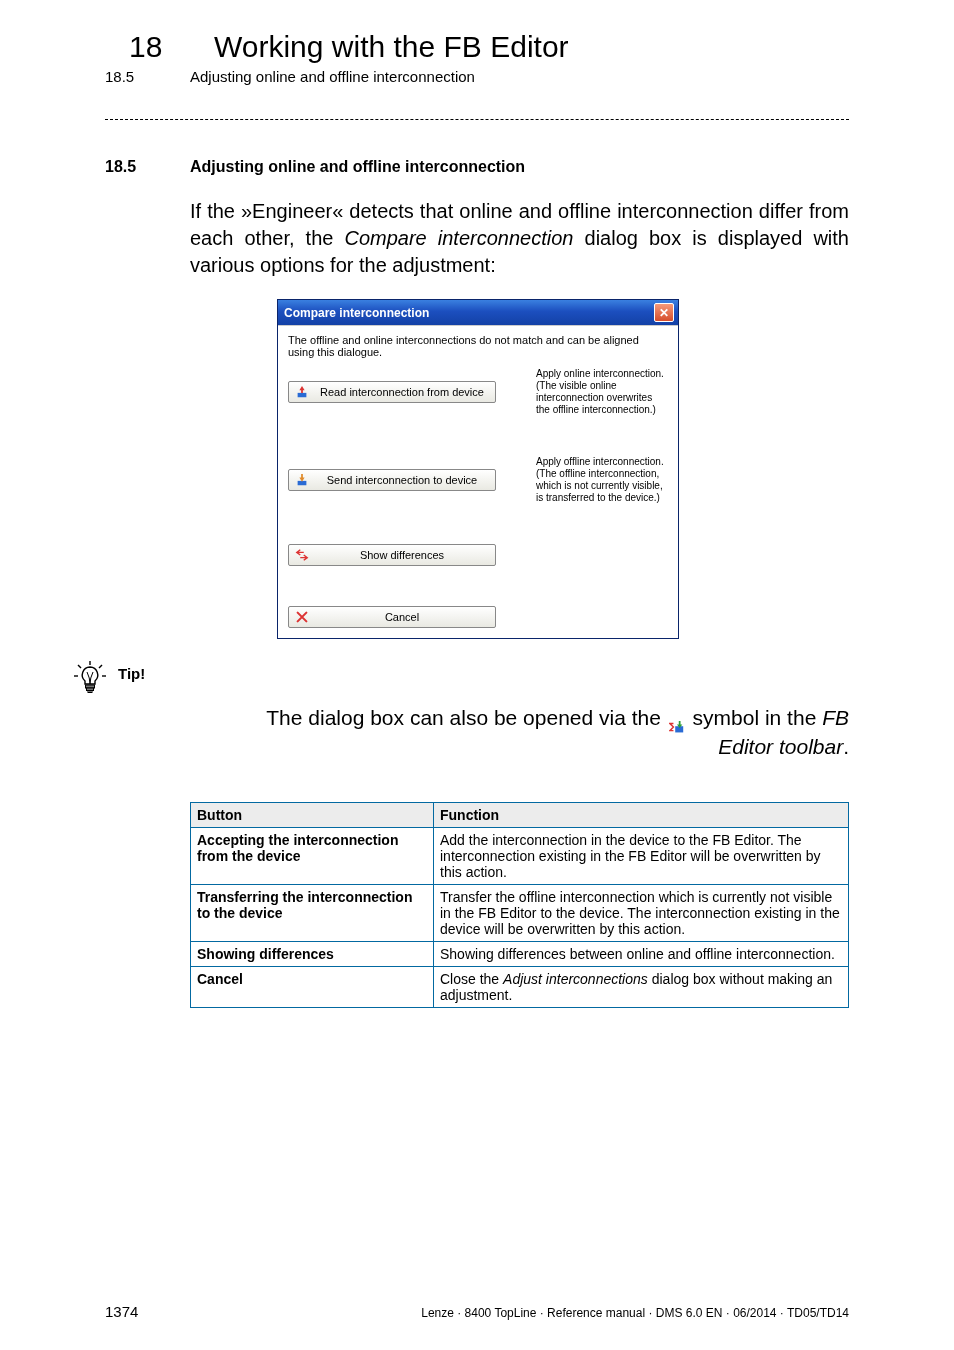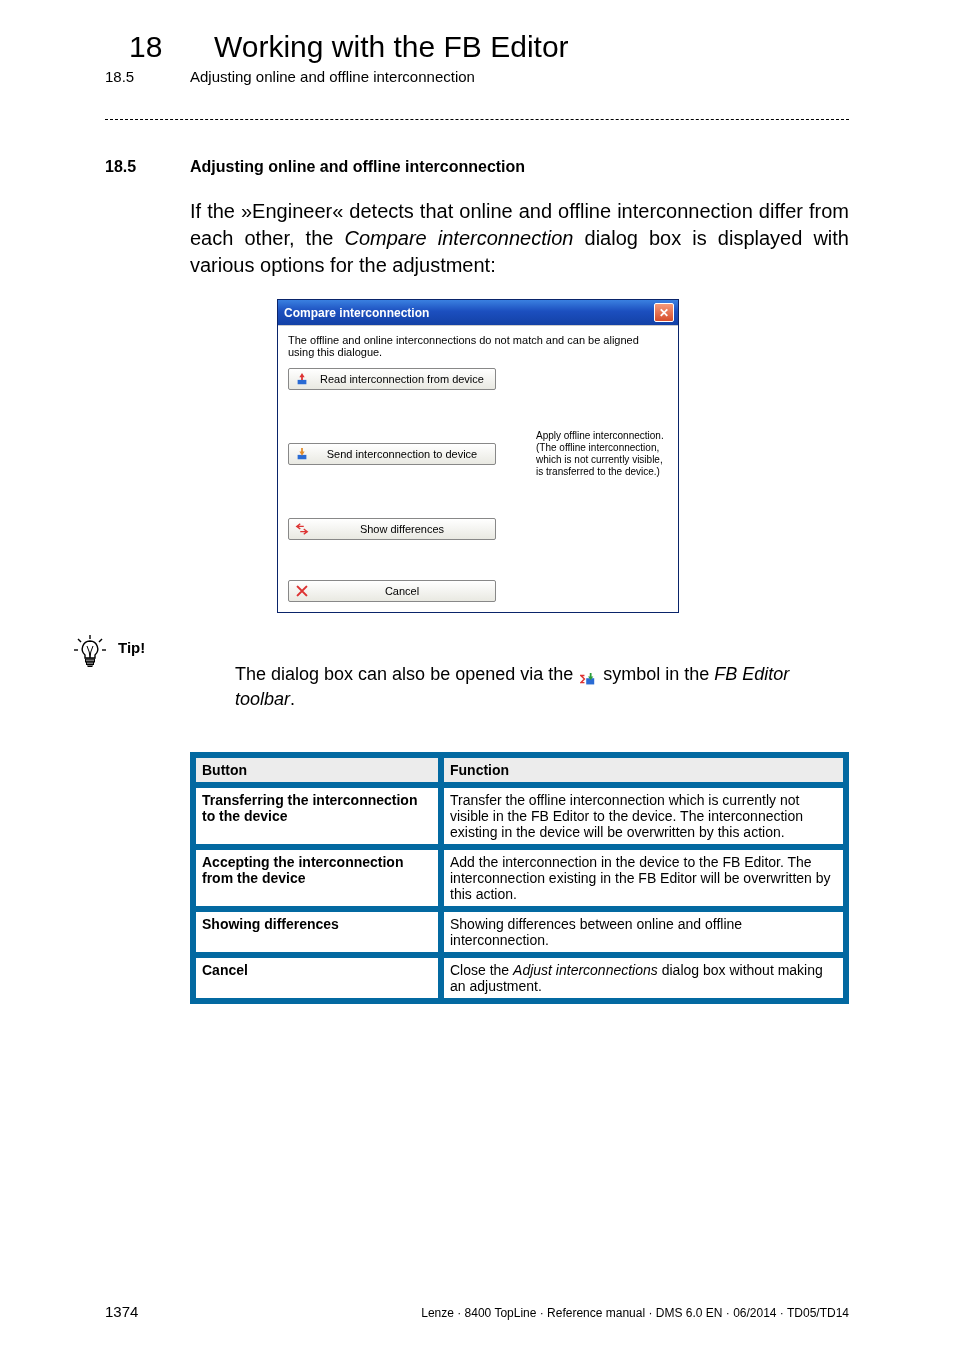--- a/index.html
+++ b/index.html
@@ -167,40 +167,41 @@
     gap:10px;
     position: relative;
   }
   .tip-icon-wrap {
     position: absolute;
     left: -46px;
     top: -4px;
   }
   .tip-label { font-weight:700; font-size:15px; margin-left: 0; }
   .tip-body {
-    margin: 6px 105px 0 235px;
-    font-size:18px;
+    margin: 21px 105px 0 235px;
+    font-size:21px;
     line-height:1.4;
+    text-align:right;
   }
   .tip-body em { font-style: italic; }
   .inline-icon {
     display:inline-block;
     vertical-align:middle;
     width:16px;height:14px;
     margin: 0 2px;
   }
   
   .btable {
     margin: 40px 105px 0 190px;
     border-collapse: collapse;
     width: calc(954px - 190px - 105px);
     font-size:14px;
   }
   .btable th, .btable td {
-    border:6px solid #0369a1;
+    border:1px solid #0369a1;
     padding:4px 6px;
     vertical-align: top;
     text-align:left;
   }
   .btable th {
     background:#ececec;
     font-weight:700;
   }
   .btable td.first {
     width:230px;
@@ -264,20 +265,22 @@
 
           <div class="dlg-btn">
             <span class="ic">
               <svg class="svg-icon" viewBox="0 0 16 16">
                   <rect x="3" y="9" width="10" height="5" fill="#2a6bd4"></rect>
                   <path d="M8 1 L11 6 H9 V9 H7 V6 H5 Z" fill="#d33"></path>
                 </svg>
             </span>
             <span class="dlg-btn-label">Read interconnection from device</span>
           </div>
+          <div class="dlg-desc" style="white-space:pre-line">Apply online interconnection.
+(The visible online interconnection overwrites the offline interconnection.)</div>
 
           <div class="dlg-btn">
             <span class="ic">
               <svg class="svg-icon" viewBox="0 0 16 16">
                   <rect x="3" y="9" width="10" height="5" fill="#2a6bd4"></rect>
                   <path d="M7 1 H9 V5 H11 L8 10 L5 5 H7 Z" fill="#e08b2c"></path>
                 </svg>
             </span>
             <span class="dlg-btn-label">Send interconnection to device</span>
           </div>
@@ -339,26 +342,26 @@
 
   <table class="btable">
     <thead>
       <tr>
         <th>Button</th>
         <th>Function</th>
       </tr>
     </thead>
     <tbody>
       <tr>
+        <td class="first">Accepting the interconnection from the device</td>
+        <td>Add the interconnection in the device to the FB Editor. The interconnection existing in the FB Editor will be overwritten by this action.</td>
+      </tr>
+      <tr>
         <td class="first">Transferring the interconnection to the device</td>
         <td>Transfer the offline interconnection which is currently not visible in the FB Editor to the device. The interconnection existing in the device will be overwritten by this action.</td>
-      </tr>
-      <tr>
-        <td class="first">Accepting the interconnection from the device</td>
-        <td>Add the interconnection in the device to the FB Editor. The interconnection existing in the FB Editor will be overwritten by this action.</td>
       </tr>
       <tr>
         <td class="first">Showing differences</td>
         <td>Showing differences between online and offline interconnection.</td>
       </tr>
       <tr>
         <td class="first">Cancel</td>
         <td>
           <span>Close the </span><em>Adjust interconnections</em><span> dialog box without making an adjustment.</span>
         </td>

